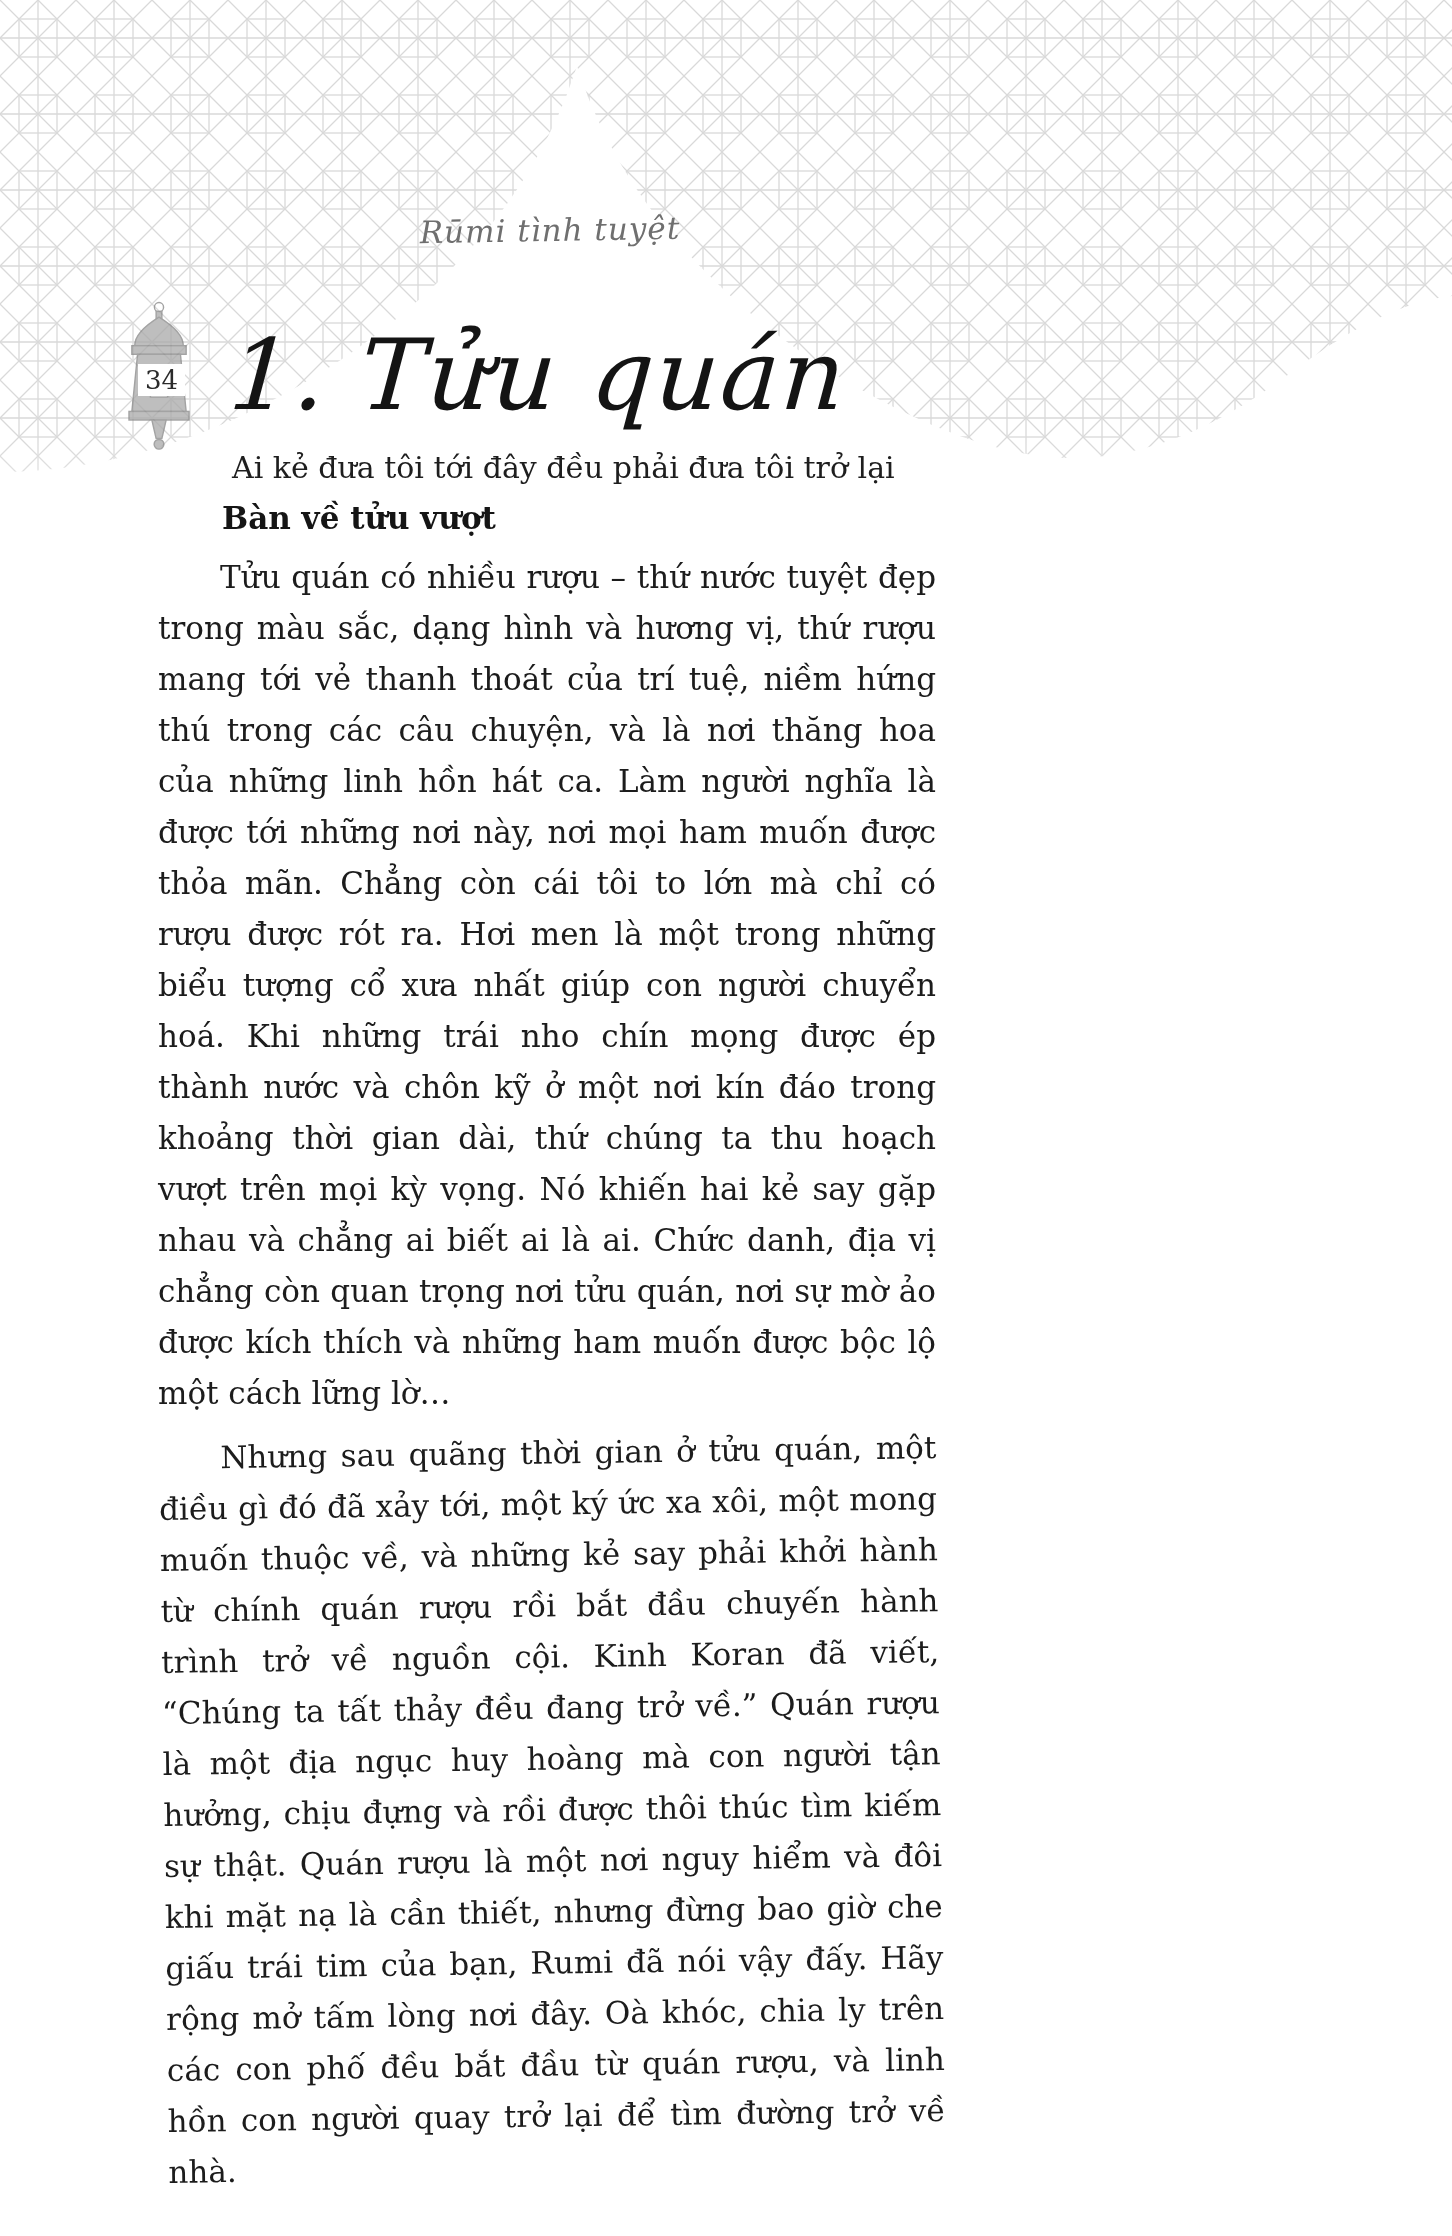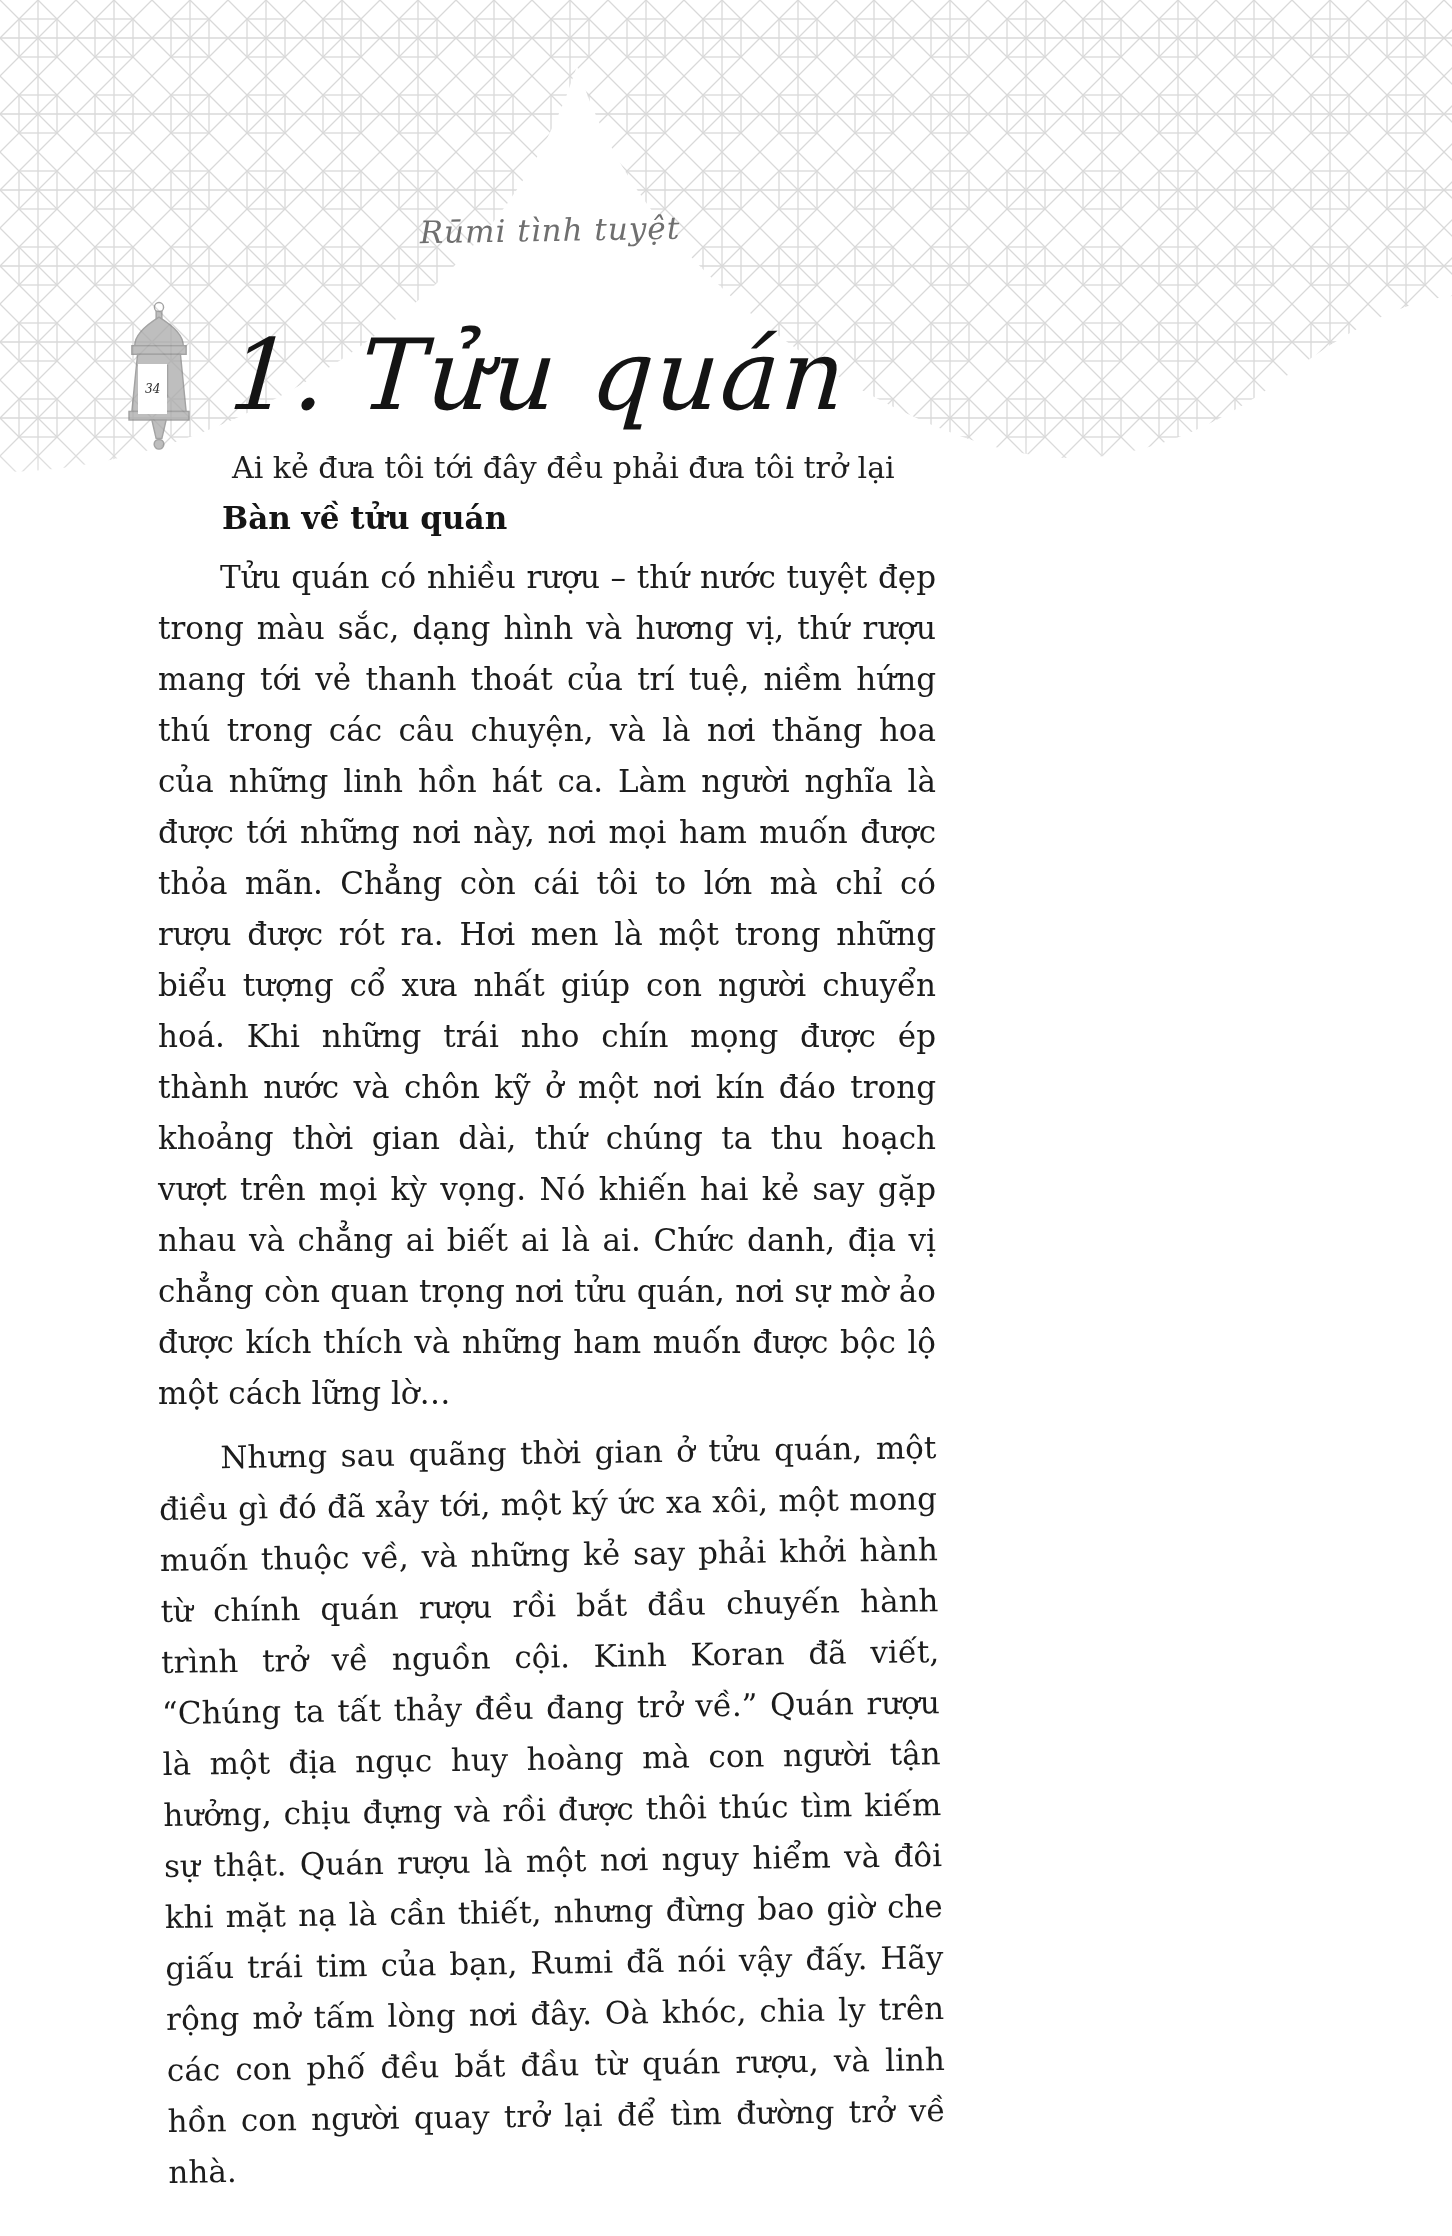--- a/index.html
+++ b/index.html
@@ -22,22 +22,22 @@
     color:#6f6f6f;
     transform:rotate(-1deg);
   }
   .lantern{
     position:absolute;left:116px;top:300px;width:86px;height:160px;
     opacity:.75;filter:blur(.4px);
   }
   .page-number{
     position:absolute;left:138px;top:364px;
     background:#ffffff;
-    font-style:italic;font-size:12px;color:#2b2b2b;
-    padding:18px 7px;
+    font-size:26px;color:#2b2b2b;
+    padding:1px 7px;
   }
   .chapter-title{
     position:absolute;left:230px;top:318px;width:560px;margin:0;
     text-align:center;
     font-size:98px;font-weight:500;font-style:italic;
     letter-spacing:2px;
     color:#141414;
     white-space:nowrap;
     transform:skewX(-4deg);
   }
@@ -118,20 +118,20 @@
       </g>
     </svg>
   </div>
 
   <div class="page-number">34</div>
 
   <h1 class="chapter-title">1. Tửu quán</h1>
 
   <div class="epigraph">Ai kẻ đưa tôi tới đây đều phải đưa tôi trở lại</div>
 
-  <h2 class="section-heading">Bàn về tửu quán</h2>
+  <h2 class="section-heading">Bàn về tửu vượt</h2>
 
   <div class="body-text">
     <p>Tửu quán có nhiều rượu – thứ nước tuyệt đẹp trong màu sắc, dạng hình và hương vị, thứ rượu mang tới vẻ thanh thoát của trí tuệ, niềm hứng thú trong các câu chuyện, và là nơi thăng hoa của những linh hồn hát ca. Làm người nghĩa là được tới những nơi này, nơi mọi ham muốn được thỏa mãn. Chẳng còn cái tôi to lớn mà chỉ có rượu được rót ra. Hơi men là một trong những biểu tượng cổ xưa nhất giúp con người chuyển hoá. Khi những trái nho chín mọng được ép thành nước và chôn kỹ ở một nơi kín đáo trong khoảng thời gian dài, thứ chúng ta thu hoạch vượt trên mọi kỳ vọng. Nó khiến hai kẻ say gặp nhau và chẳng ai biết ai là ai. Chức danh, địa vị chẳng còn quan trọng nơi tửu quán, nơi sự mờ ảo được kích thích và những ham muốn được bộc lộ một cách lững lờ…</p>
     <p class="skew">Nhưng sau quãng thời gian ở tửu quán, một điều gì đó đã xảy tới, một ký ức xa xôi, một mong muốn thuộc về, và những kẻ say phải khởi hành từ chính quán rượu rồi bắt đầu chuyến hành trình trở về nguồn cội. Kinh Koran đã viết, “Chúng ta tất thảy đều đang trở về.” Quán rượu là một địa ngục huy hoàng mà con người tận hưởng, chịu đựng và rồi được thôi thúc tìm kiếm sự thật. Quán rượu là một nơi nguy hiểm và đôi khi mặt nạ là cần thiết, nhưng đừng bao giờ che giấu trái tim của bạn, Rumi đã nói vậy đấy. Hãy rộng mở tấm lòng nơi đây. Oà khóc, chia ly trên các con phố đều bắt đầu từ quán rượu, và linh hồn con người quay trở lại để tìm đường trở về nhà.</p>
   </div>
 
 </div>
 
 </body></html>

